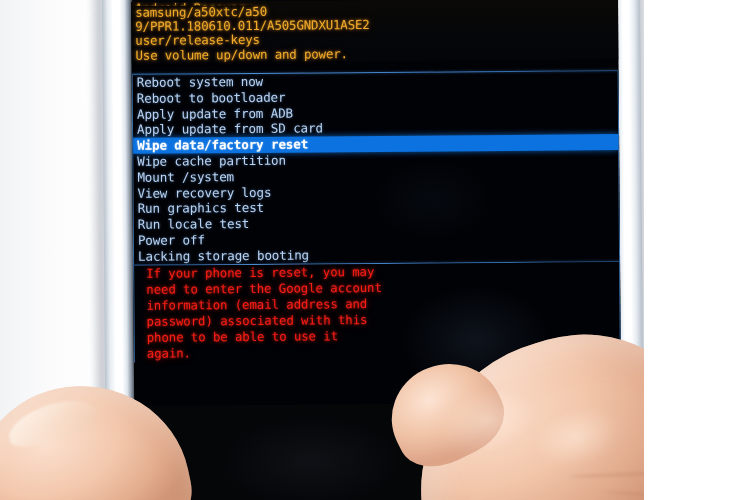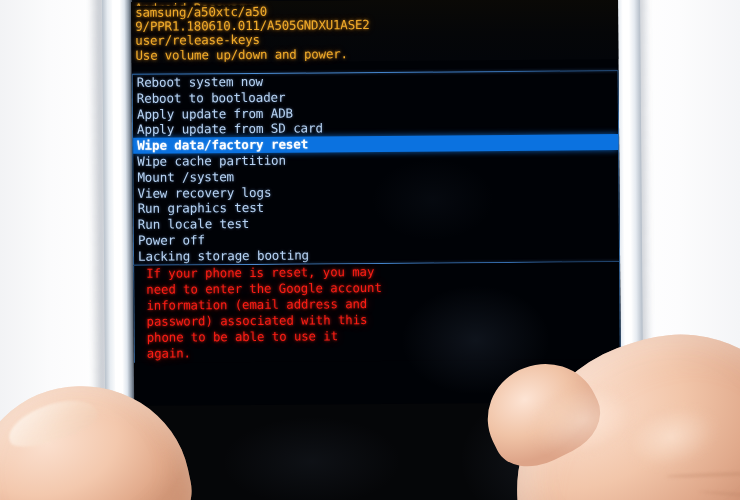--- a/index.html
+++ b/index.html
@@ -3,21 +3,21 @@
 <meta charset="utf-8">
 <title>Android Recovery Screen</title>
 <style>
   html, body {
     margin: 0;
     padding: 0;
     background: #ffffff;
   }
   #stage {
     position: relative;
-    width: 740px;
+    width: 644px;
     height: 500px;
     overflow: hidden;
     background: #fdfdfd;
     font-family: "DejaVu Sans Mono", "Liberation Mono", monospace;
   }
 
   
   .bg-white {
     position: absolute;
     inset: 0;

